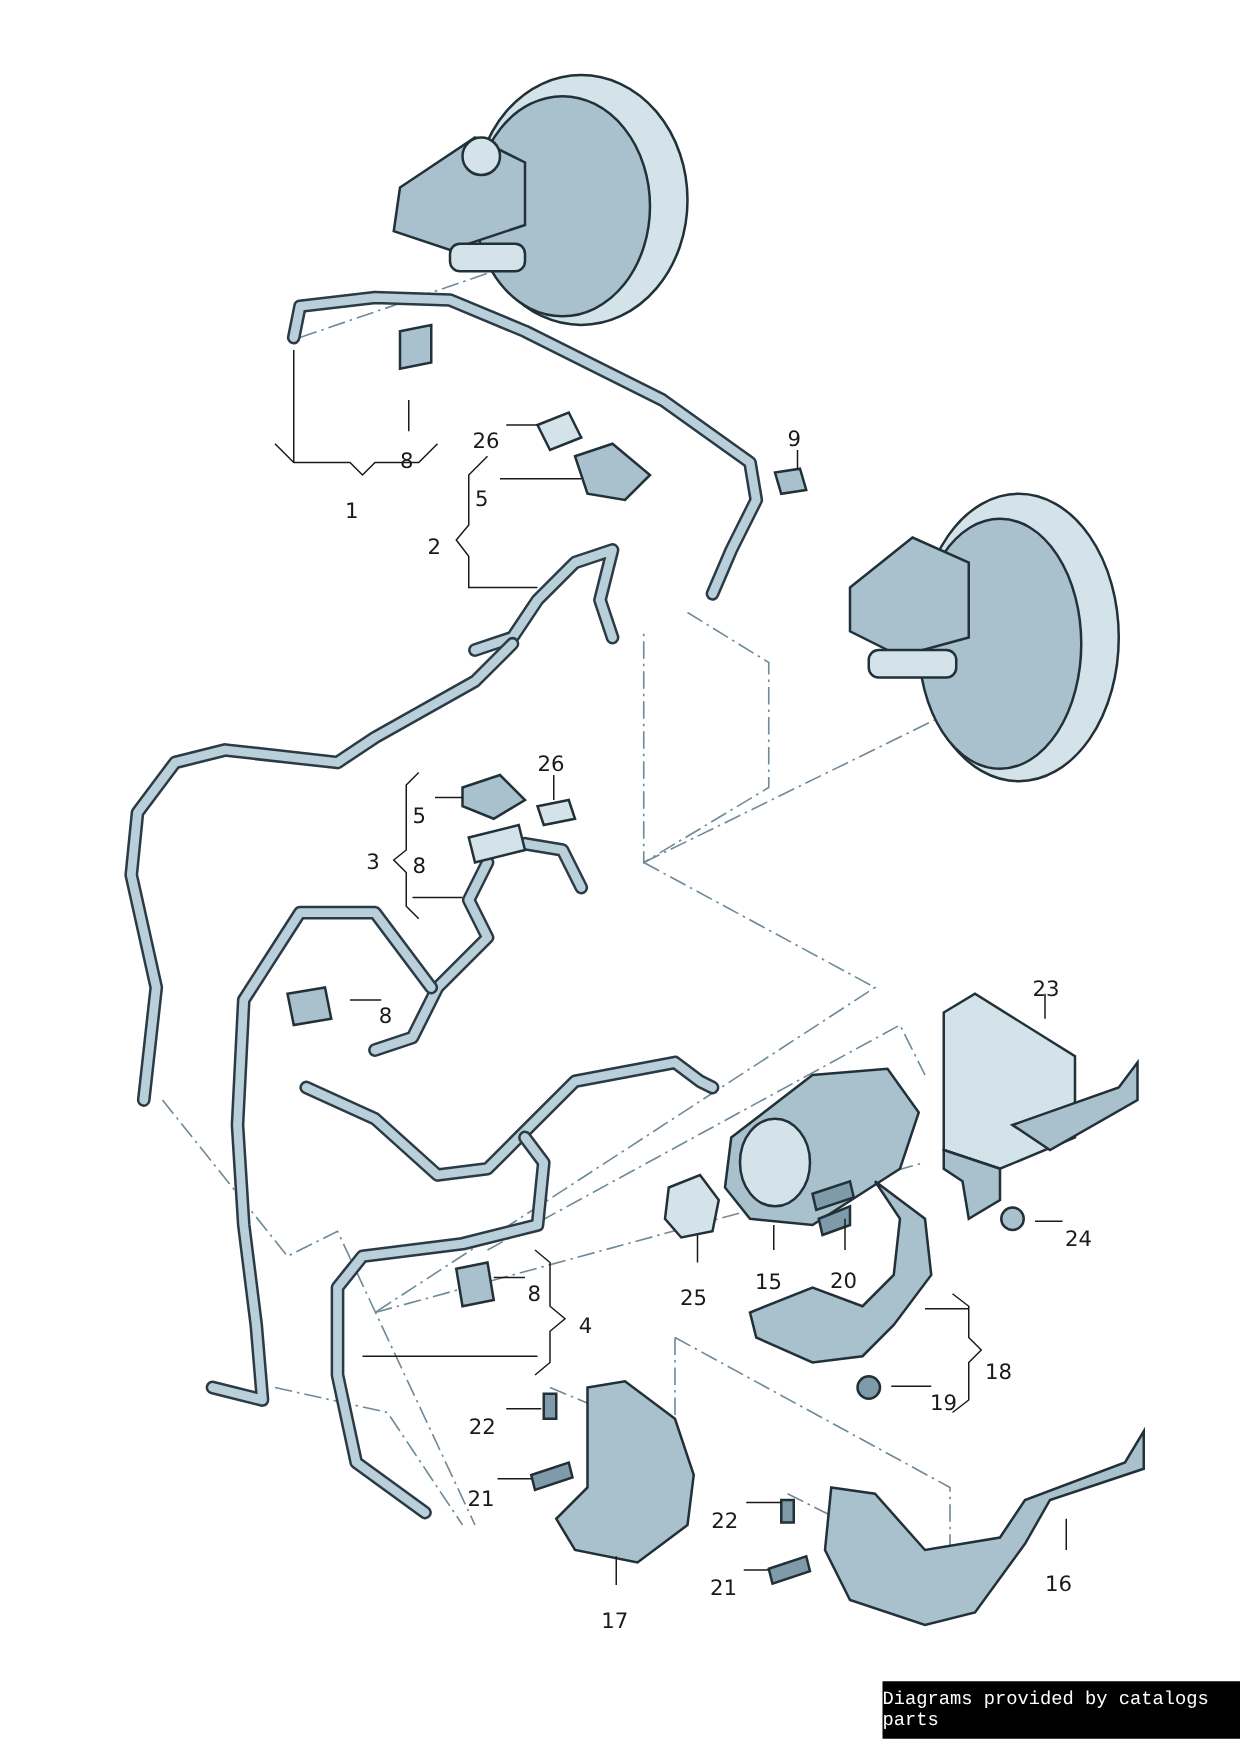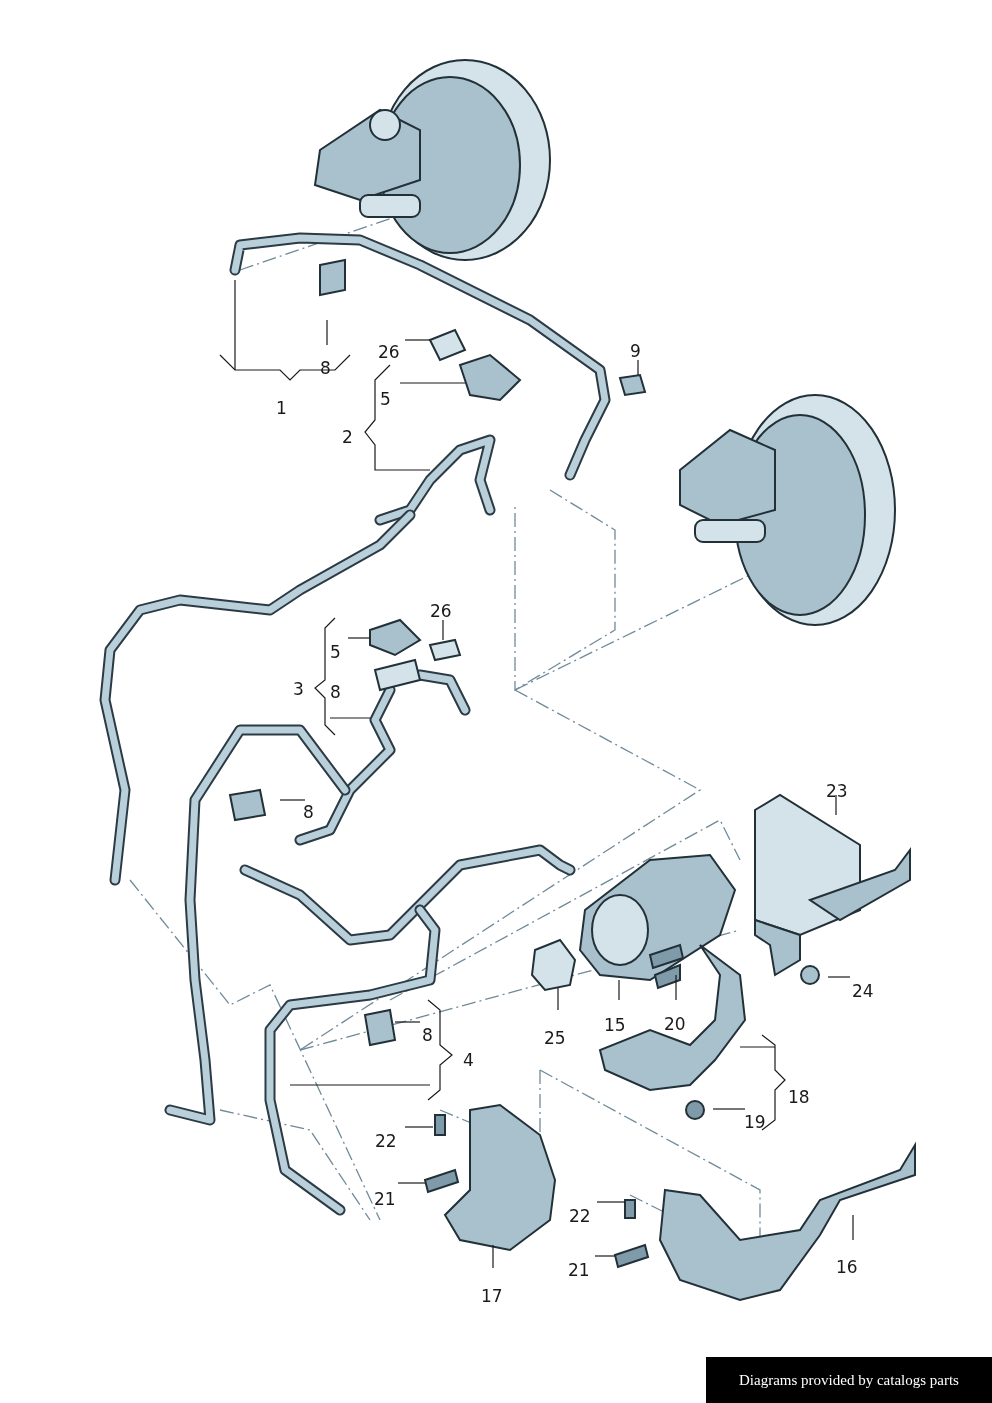--- a/index.html
+++ b/index.html
@@ -6,22 +6,22 @@
   body{width:992px;height:1403px;position:relative;overflow:hidden;font-family:"DejaVu Sans",sans-serif;}
   #diagram{position:absolute;left:0;top:0;width:992px;height:1403px;}
   .lbl{font-family:"DejaVu Sans",sans-serif;font-size:17px;fill:#1a1a1a;}
   .hose{fill:none;stroke:#2b3a44;stroke-width:11;stroke-linecap:round;stroke-linejoin:round;}
   .hose-in{fill:none;stroke:#b9cfda;stroke-width:7;stroke-linecap:round;stroke-linejoin:round;}
   .part{fill:#a9c1cd;stroke:#223038;stroke-width:2;}
   .part-light{fill:#d4e3ea;stroke:#223038;stroke-width:2;}
   .part-dark{fill:#7f9aa8;stroke:#223038;stroke-width:2;}
   .leader{fill:none;stroke:#1a1a1a;stroke-width:1.2;}
   .dash{fill:none;stroke:#6f8a99;stroke-width:1.3;stroke-dasharray:14 4 2 4;}
-  #caption{position:absolute;right:0;bottom:0;width:286px;height:46px;background:#000;color:#fff;
-    font-family:Liberation Serif, serif;font-size:15px;display:flex;align-items:center;justify-content:center;}
+  #caption{position:absolute;right:0;bottom:12px;width:286px;height:46px;background:#000;color:#fff;
+    font-family:Liberation Mono, monospace;font-size:15px;display:flex;align-items:center;justify-content:center;}
 </style>
 </head>
 <body>
 
 <svg id="diagram" viewBox="0 0 992 1403" xmlns="http://www.w3.org/2000/svg">
 
   <g>
     <path class="dash" d="M240 270 L430 205"></path>
     <path class="dash" d="M550 490 L615 530 L615 630 L515 690 L515 505"></path>
     <path class="dash" d="M515 690 L760 570"></path>

